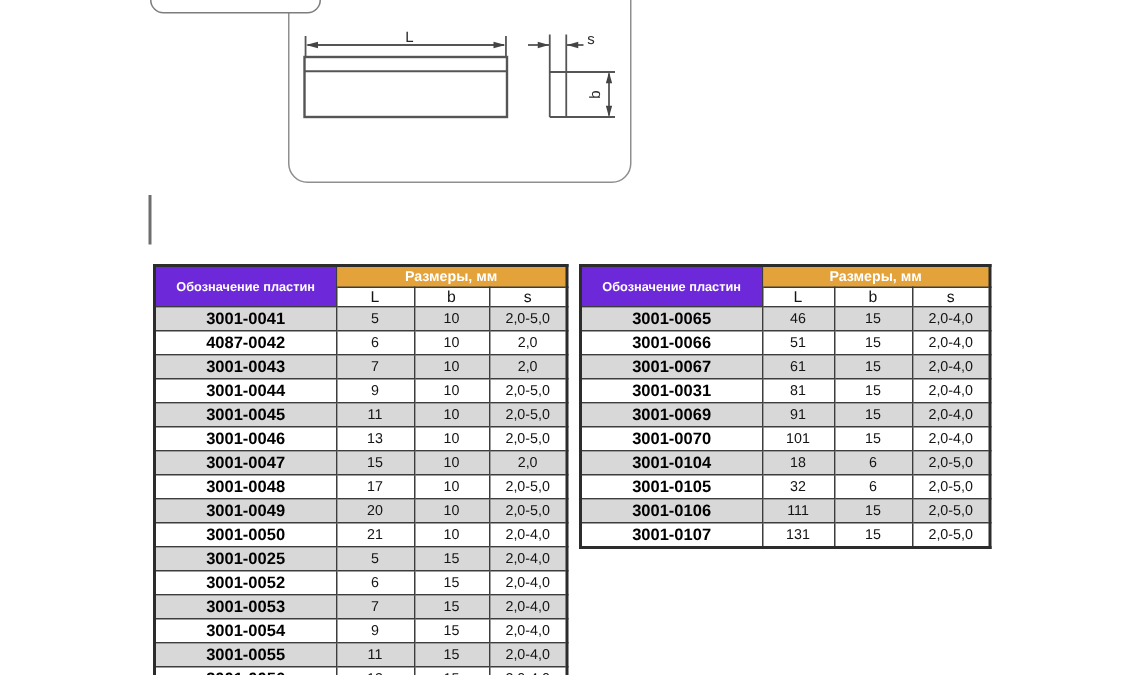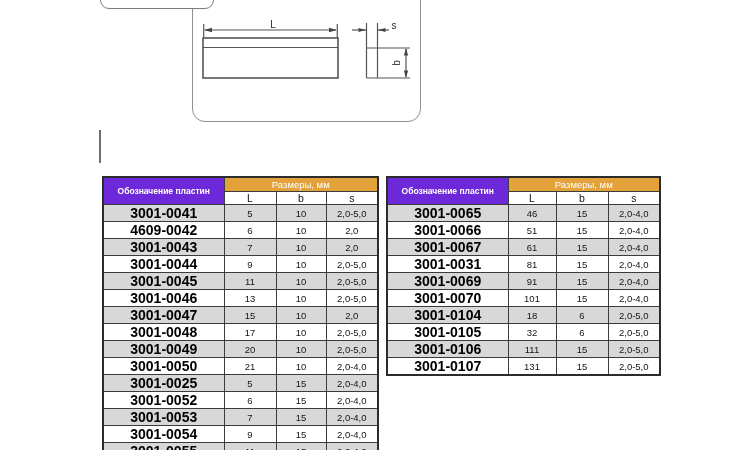--- a/index.html
+++ b/index.html
@@ -29,26 +29,26 @@
   .t-left  { left:102px; top:176px; width:275px; }
   .t-right { left:386px; top:176px; width:273px; }
   table.dim th, table.dim td {
     border:1px solid #3c3c3c; text-align:center; vertical-align:middle;
     padding:0; overflow:hidden; white-space:nowrap;
   }
   th.desig-h {
     background:#6d28d9; color:#fff; font-weight:bold; font-size:8.5px; line-height:1.2;
   }
   th.dims-h {
-    background:#e3a23a; color:#fff; font-weight:normal; font-size:9.5px; height:13px;
+    background:#e3a23a; color:#fff; font-weight:bold; font-size:9.5px; height:13px;
   }
   tr.sub th { background:#fff; color:#141414; font-weight:normal; font-size:10.5px; height:12px; }
   table.dim td { font-size:9.5px; color:#141414; height:15px; }
   .t-right td { height:14px;margin-top:31px; }
-  table.dim td.desig { font-weight:bold; font-size:14px; color:#000; }
+  table.dim td.desig { font-weight:bold; font-size:11px; color:#000; }
   table.dim tbody tr:nth-child(odd)  { background:#d8d8d8; }
   table.dim tbody tr:nth-child(even) { background:#ffffff; }
   .dline { stroke:#555; stroke-width:1.2; fill:none; }
   .dthick { stroke:#555; stroke-width:1.6; fill:#fff; }
   .dlabel { fill:#2a2a2a; font-size:10px; font-family:"Liberation Sans",sans-serif; }
   .darrow { fill:#444; stroke:none; }
 </style>
 </head>
 <body>
 
@@ -107,21 +107,21 @@
     </tr>
   </thead>
   <tbody>
       <tr>
         <td class="desig">3001-0041</td>
         <td>5</td>
         <td>10</td>
         <td>2,0-5,0</td>
       </tr>
       <tr>
-        <td class="desig">4609-0042</td>
+        <td class="desig">4087-0042</td>
         <td>6</td>
         <td>10</td>
         <td>2,0</td>
       </tr>
       <tr>
         <td class="desig">3001-0043</td>
         <td>7</td>
         <td>10</td>
         <td>2,0</td>
       </tr>

